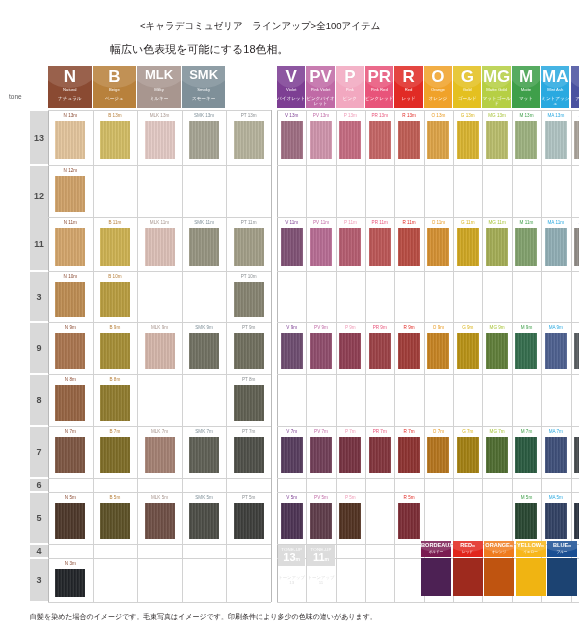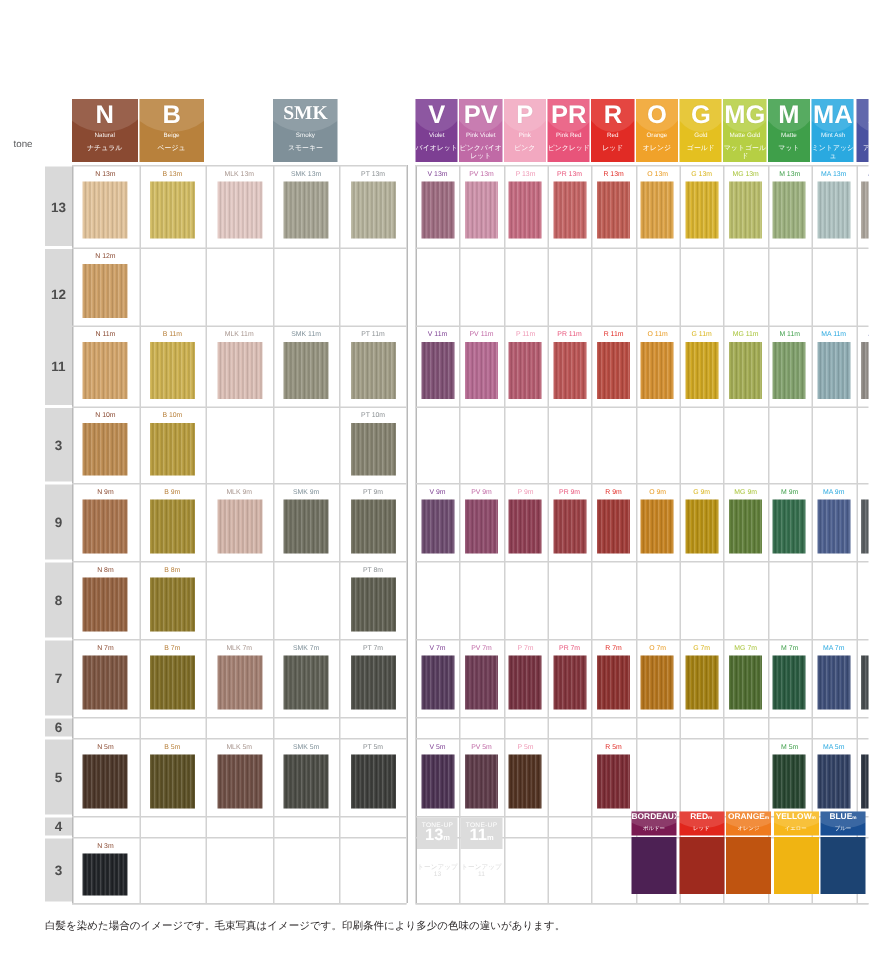--- a/index.html
+++ b/index.html
@@ -132,39 +132,47 @@
   .accent .sw{position:absolute;left:0;top:17px;width:35px;height:38px;}
   
   .foot{
     position:absolute;font-size:7px;color:#231f20;white-space:nowrap;
   }
 </style>
 </head>
 <body>
 
 <div id="title-block">
+  <div id="subtitle-1">&lt;キャラデコミュゼリア　ラインアップ&gt;全100アイテム</div>
+  <div id="subtitle-2">幅広い色表現を可能にする18色相。</div>
 </div>
 
 <div id="chart">
   <div id="tone-label">tone</div>
 <div class="hdr" style="left: 48px; width: 43.6px; background: rgb(138, 74, 50);">
       <div class="arc"></div>
       <div class="hdr-abbr" style="font-size: 17px;">N</div>
       <div class="hdr-en">Natural</div>
       <div class="hdr-jp">ナチュラル</div>
     </div>
     <div class="hdr" style="left: 92.6px; width: 43.6px; background: rgb(184, 129, 60);">
       <div class="arc"></div>
       <div class="hdr-abbr" style="font-size: 17px;">B</div>
       <div class="hdr-en">Beige</div>
       <div class="hdr-jp">ベージュ</div>
     </div>
+    <div class="hdr" style="left: 137.2px; width: 43.6px; background: rgb(168, 150, 143);">
+      <div class="arc"></div>
+      <div class="hdr-abbr" style="font-size: 13px;">MLK</div>
+      <div class="hdr-en">Milky</div>
+      <div class="hdr-jp">ミルキー</div>
+    </div>
     <div class="hdr" style="left: 181.8px; width: 43.6px; background: rgb(127, 144, 153);">
       <div class="arc"></div>
-      <div class="hdr-abbr" style="font-size: 13px; font-family: Liberation Serif, serif;">SMK</div>
+      <div class="hdr-abbr" style="font-size: 13px;">SMK</div>
       <div class="hdr-en">Smoky</div>
       <div class="hdr-jp">スモーキー</div>
     </div>
     <div class="hdr" style="left: 277px; width: 28.35px; background: rgb(125, 63, 147);">
       <div class="arc"></div>
       <div class="hdr-abbr" style="font-size: 17px;">V</div>
       <div class="hdr-en">Violet</div>
       <div class="hdr-jp">バイオレット</div>
     </div>
     <div class="hdr" style="left: 306.35px; width: 28.35px; background: rgb(192, 106, 166);">

